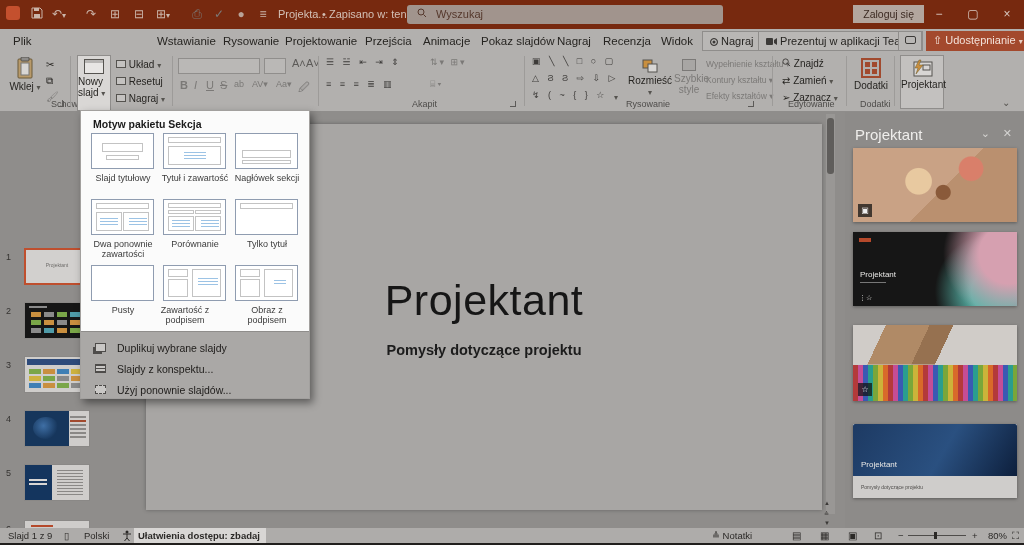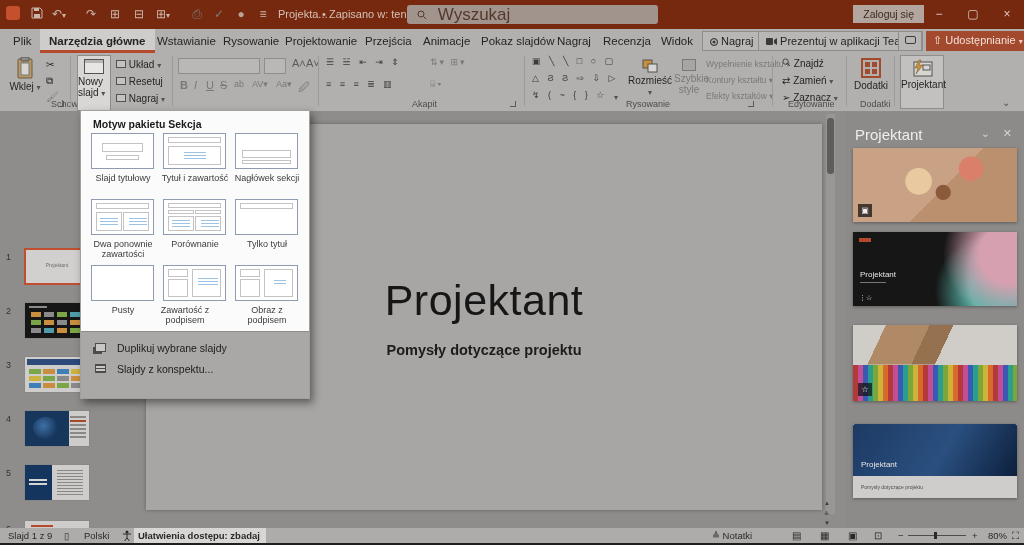--- a/index.html
+++ b/index.html
@@ -4,22 +4,22 @@
 <style>
   * { margin:0; padding:0; box-sizing:border-box; }
   html,body { width:1024px; height:545px; overflow:hidden; }
   body { font-family:"Liberation Sans", sans-serif; background:#8f8d8b; position:relative; }
   .abs { position:absolute; }
 
   
   #titlebar { left:0; top:0; width:1024px; height:29px; background:#77290f; color:#d9c6bd; }
   .qat-ic { position:absolute; top:7px; font-size:12px; color:#cbb5aa; width:18px; text-align:center; }
   .tb-text { position:absolute; top:8px; font-size:11px; color:#d3c0b6; white-space:nowrap; }
-  #search-box { left:407px; top:5px; width:251px; height:19px; background:#a1948d; border-radius:3px;
-                color:#55382c; font-size:17px; line-height:19px; }
+  #search-box { left:407px; top:5px; width:316px; height:19px; background:#a1948d; border-radius:3px;
+                color:#55382c; font-size:11px; line-height:19px; }
   #search-box .mag { margin:0 6px 0 10px; }
   #signin-btn { right:100px; top:5px; height:18px; background:#b3a69e; color:#3c2a22; font-size:10.5px;
                 line-height:18px; padding:0 10px; }
   .winbtn { position:absolute; top:0; width:34px; height:29px; text-align:center; line-height:29px;
             font-size:12px; color:#d8c8c0; }
 
   
   #tabrow { left:0; top:29px; width:1024px; height:24px; background:#b2b0ae; }
   .rtab { position:absolute; top:0; height:24px; line-height:24px; font-size:11.5px; color:#262421;
           padding:0 9px; white-space:nowrap; }
@@ -125,21 +125,20 @@
     </span><span>Wyszukaj</span>
   </div>
   <div id="signin-btn" class="abs">Zaloguj się</div>
   <div class="winbtn" style="right:68px;">−</div>
   <div class="winbtn" style="right:34px;">▢</div>
   <div class="winbtn" style="right:0;">×</div>
 </div>
 
 <div id="tabrow" class="abs">
   <span class="rtab" style="left:4px;">Plik</span>
-  <span class="rtab active" style="left:40px;">Narzędzia główne</span>
   <span class="rtab" style="left:148px;">Wstawianie</span>
   <span class="rtab" style="left:214px;">Rysowanie</span>
   <span class="rtab" style="left:276px;">Projektowanie</span>
   <span class="rtab" style="left:356px;">Przejścia</span>
   <span class="rtab" style="left:414px;">Animacje</span>
   <span class="rtab" style="left:472px;">Pokaz slajdów</span>
   <span class="rtab" style="left:548px;">Nagraj</span>
   <span class="rtab" style="left:594px;">Recenzja</span>
   <span class="rtab" style="left:652px;">Widok</span>
   <span class="rtab" style="left:696px;">Pomoc</span>
@@ -426,20 +425,24 @@
   <div class="lay-label" style="left:150px;top:194px;">Obraz z podpisem</div>
 
   <div id="nsmenu-bottom">
     <div class="ns-item" style="top:27px;">
       <span class="mi outl"></span>
       <span class="lbl">Slajdy z konspektu...</span>
     </div>
     <div class="ns-item" style="top:6px;">
       <span class="mi dup"></span>
       <span class="lbl">Duplikuj wybrane slajdy</span>
+    </div>
+    <div class="ns-item" style="top:48px;">
+      <span class="mi reuse"></span>
+      <span class="lbl">Użyj ponownie slajdów...</span>
     </div>
   </div>
 </div>
 
 <div id="statusbar" class="abs">
   <span class="it" style="left:8px;">Slajd 1 z 9</span>
   <span class="it" style="left:64px;">▯</span>
   <span class="it" style="left:84px;">Polski</span>
   <span class="it" style="left:122px;">
     <svg width="10" height="11" viewBox="0 0 10 11" style="vertical-align:-2px;">

